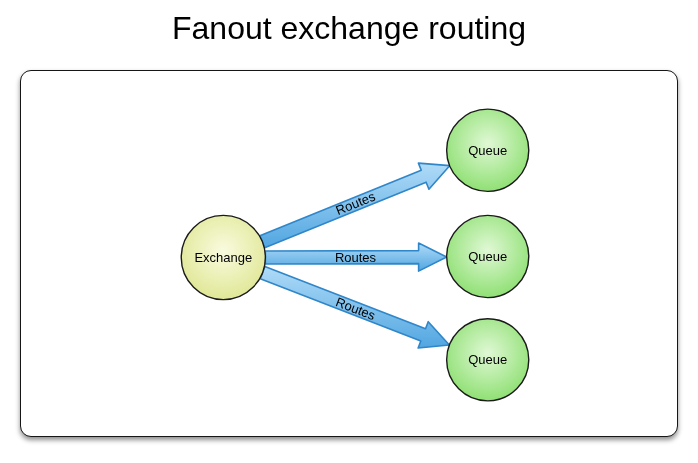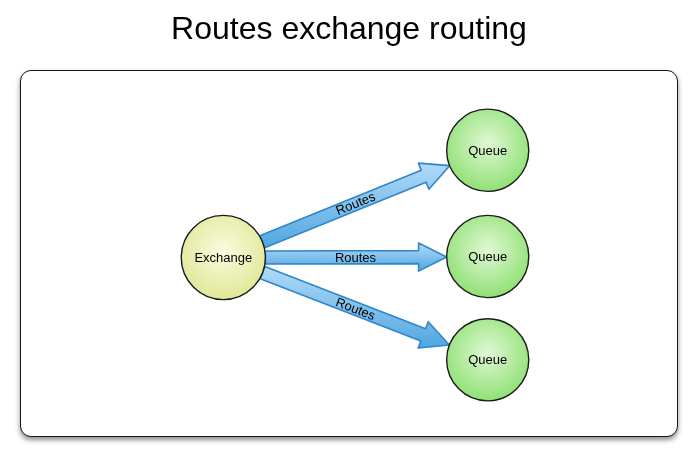--- a/index.html
+++ b/index.html
@@ -71,21 +71,21 @@
     font-size: 13px;
     fill: #000000;
     text-anchor: middle;
     dominant-baseline: central;
   }
 </style>
 </head>
 <body>
 
 <div class="page">
-  <h1 class="page-title">Routes exchange routing</h1>
+  <h1 class="page-title">Fanout exchange routing</h1>
 
   <div class="canvas">
     <svg viewBox="0 0 655 364" preserveAspectRatio="none">
       <defs>
         <radialGradient id="gradExchange" cx="50%" cy="42%" r="68%">
           <stop offset="0%" stop-color="#f9fbdf"></stop>
           <stop offset="100%" stop-color="#dce48a"></stop>
         </radialGradient>
         <radialGradient id="gradQueue" cx="50%" cy="42%" r="68%">
           <stop offset="0%" stop-color="#e0f8d5"></stop>

